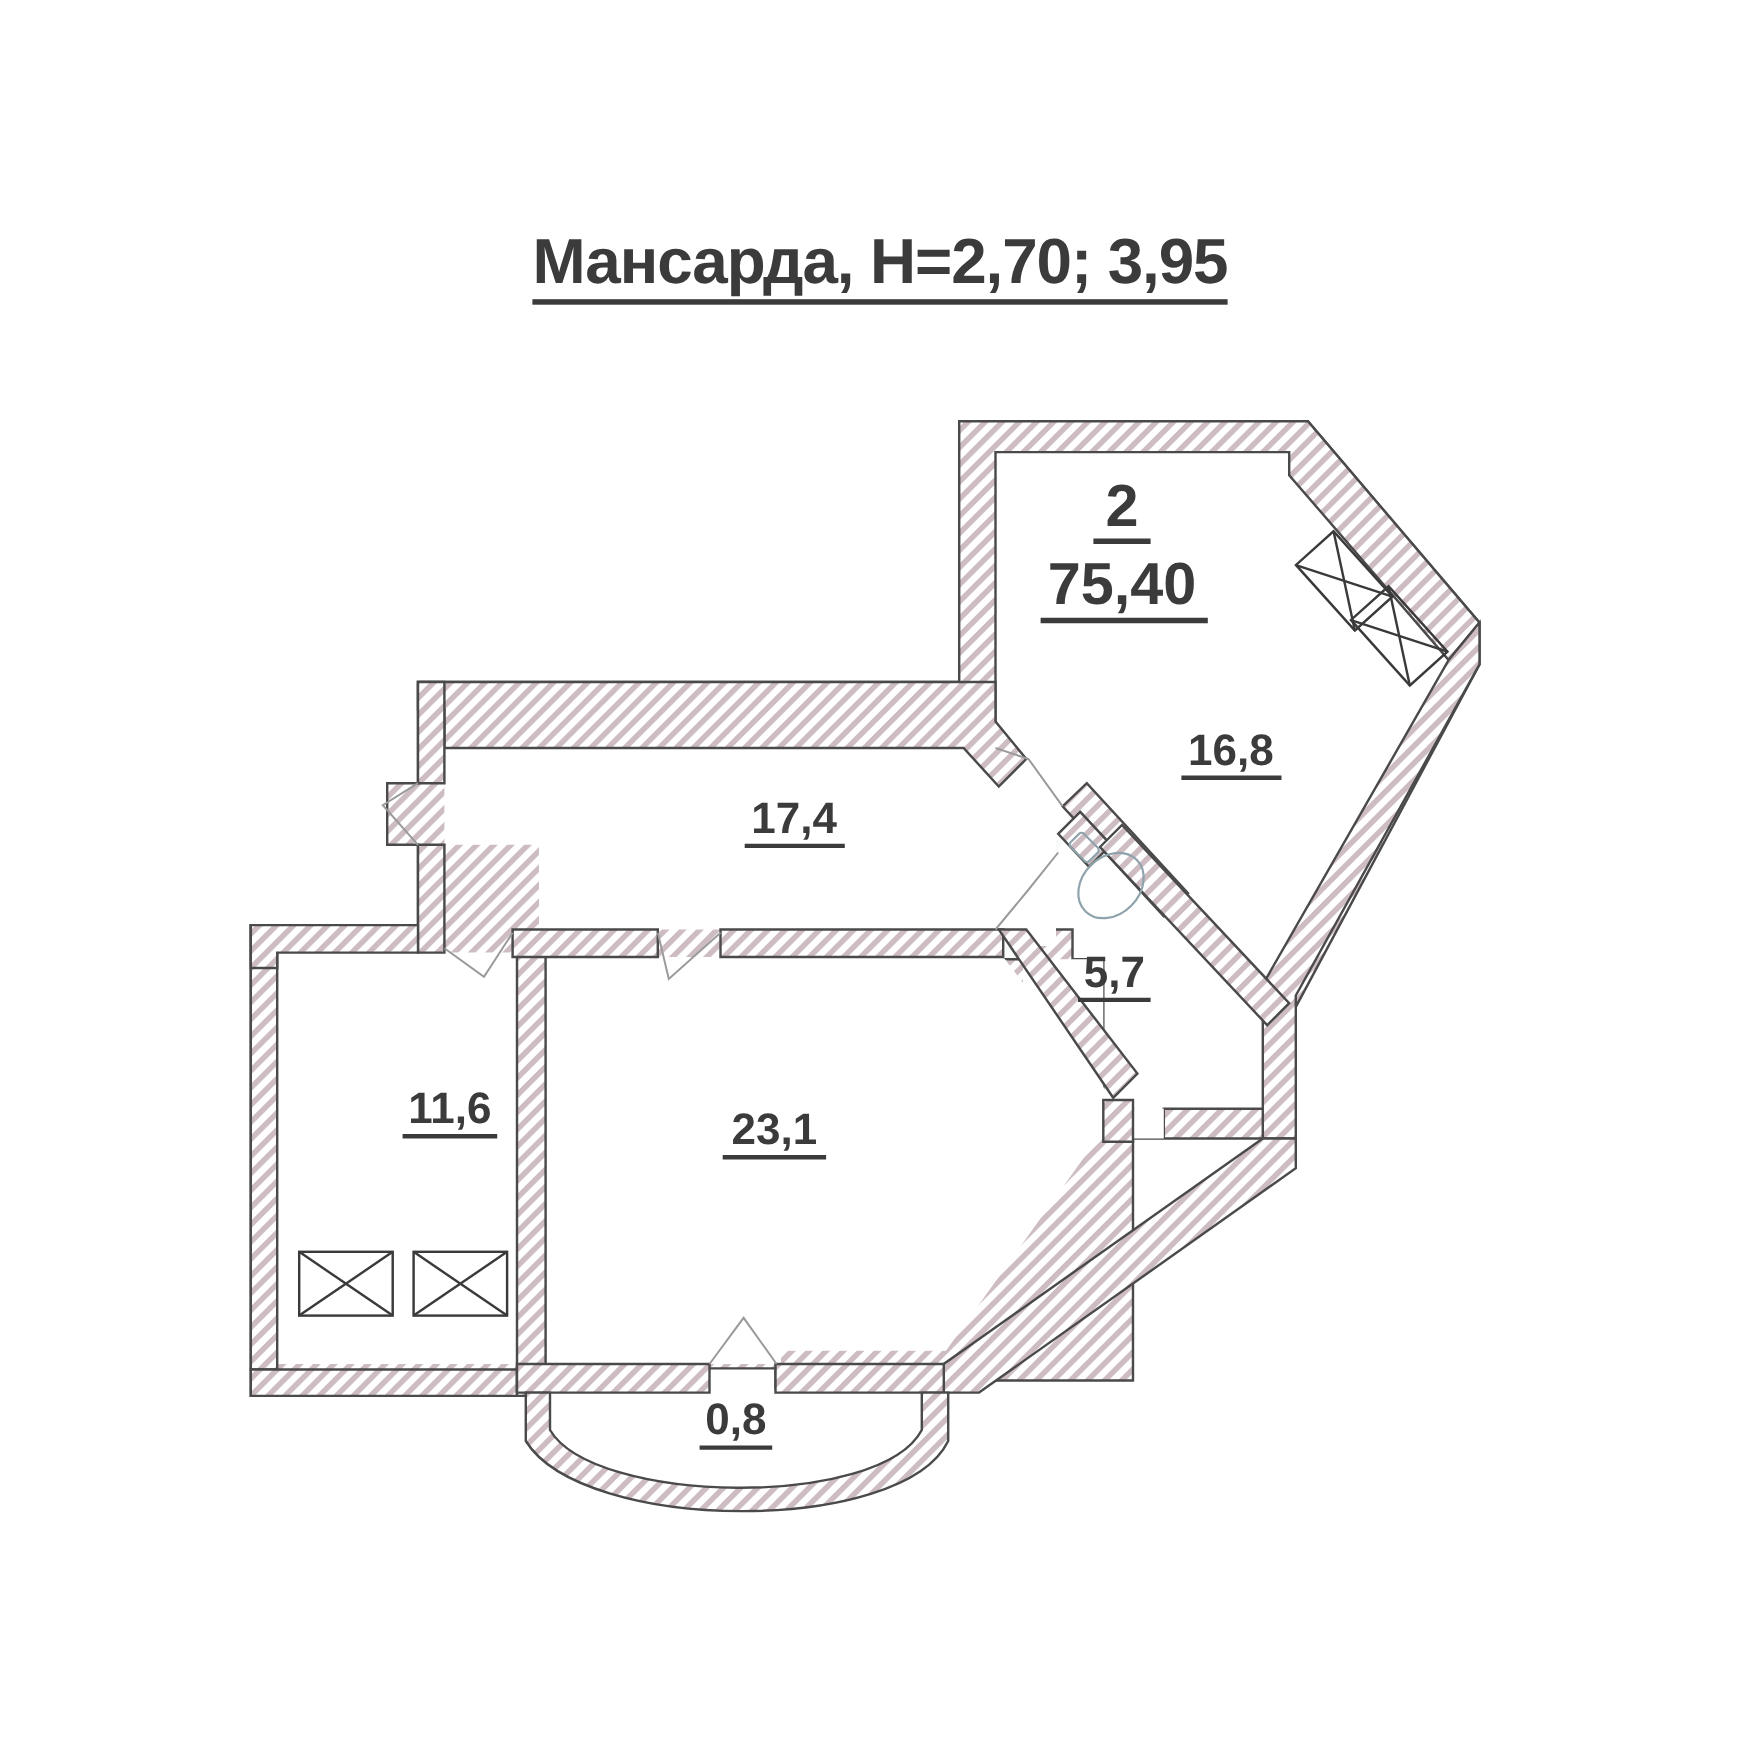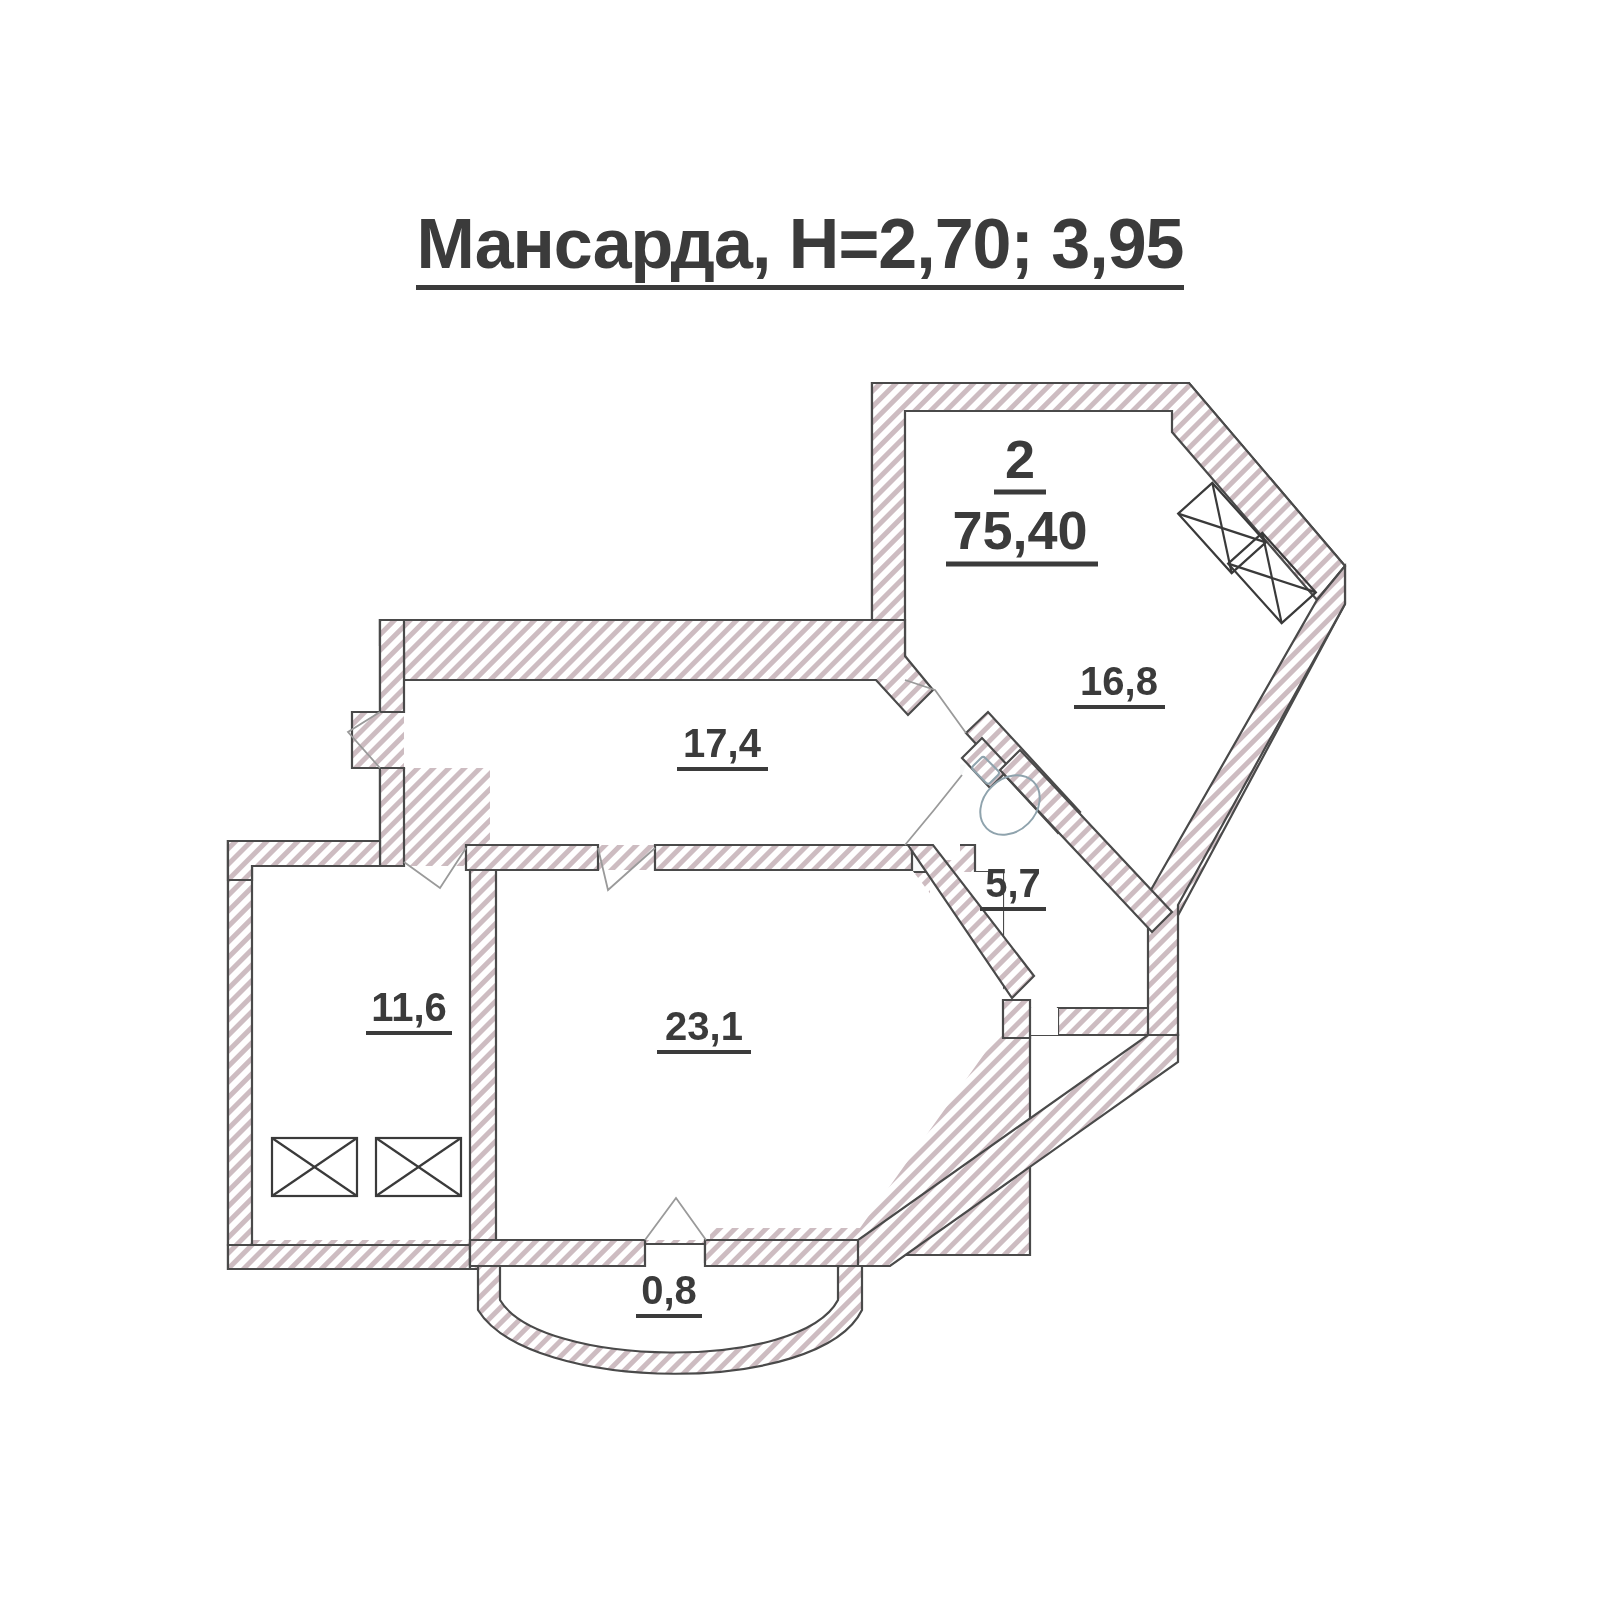--- a/index.html
+++ b/index.html
@@ -21,21 +21,21 @@
     background: #ffffff;
   }
   .plan-title {
     position: absolute;
     left: 0;
     top: 204px;
     width: 1600px;
     text-align: center;
     font-family: "Liberation Sans", sans-serif;
     font-weight: bold;
-    font-size: 70px;
+    font-size: 58px;
     letter-spacing: -1px;
     color: #3b3b3b;
     white-space: nowrap;
   }
   .plan-title span.u {
     border-bottom: 5px solid #3b3b3b;
     padding-bottom: 2px;
   }
   svg#floorplan {
     position: absolute;

